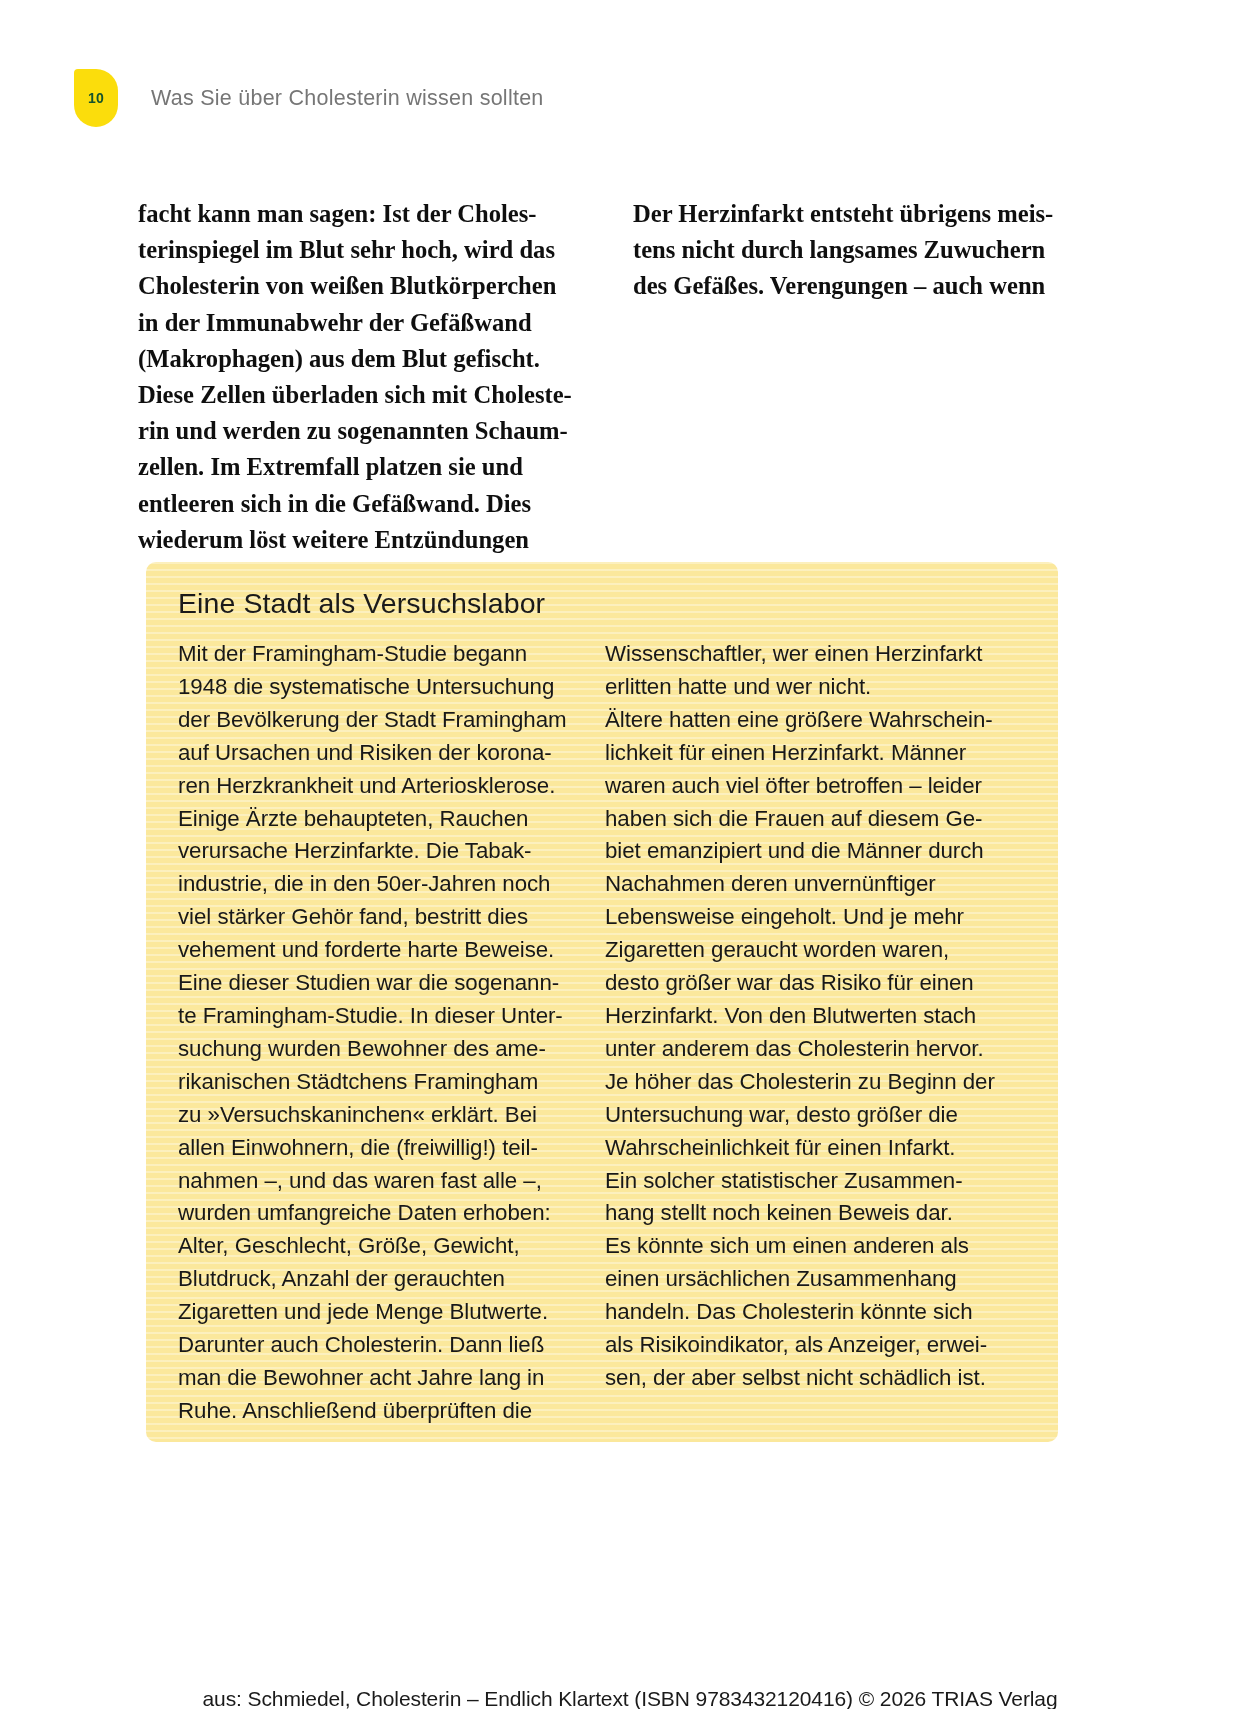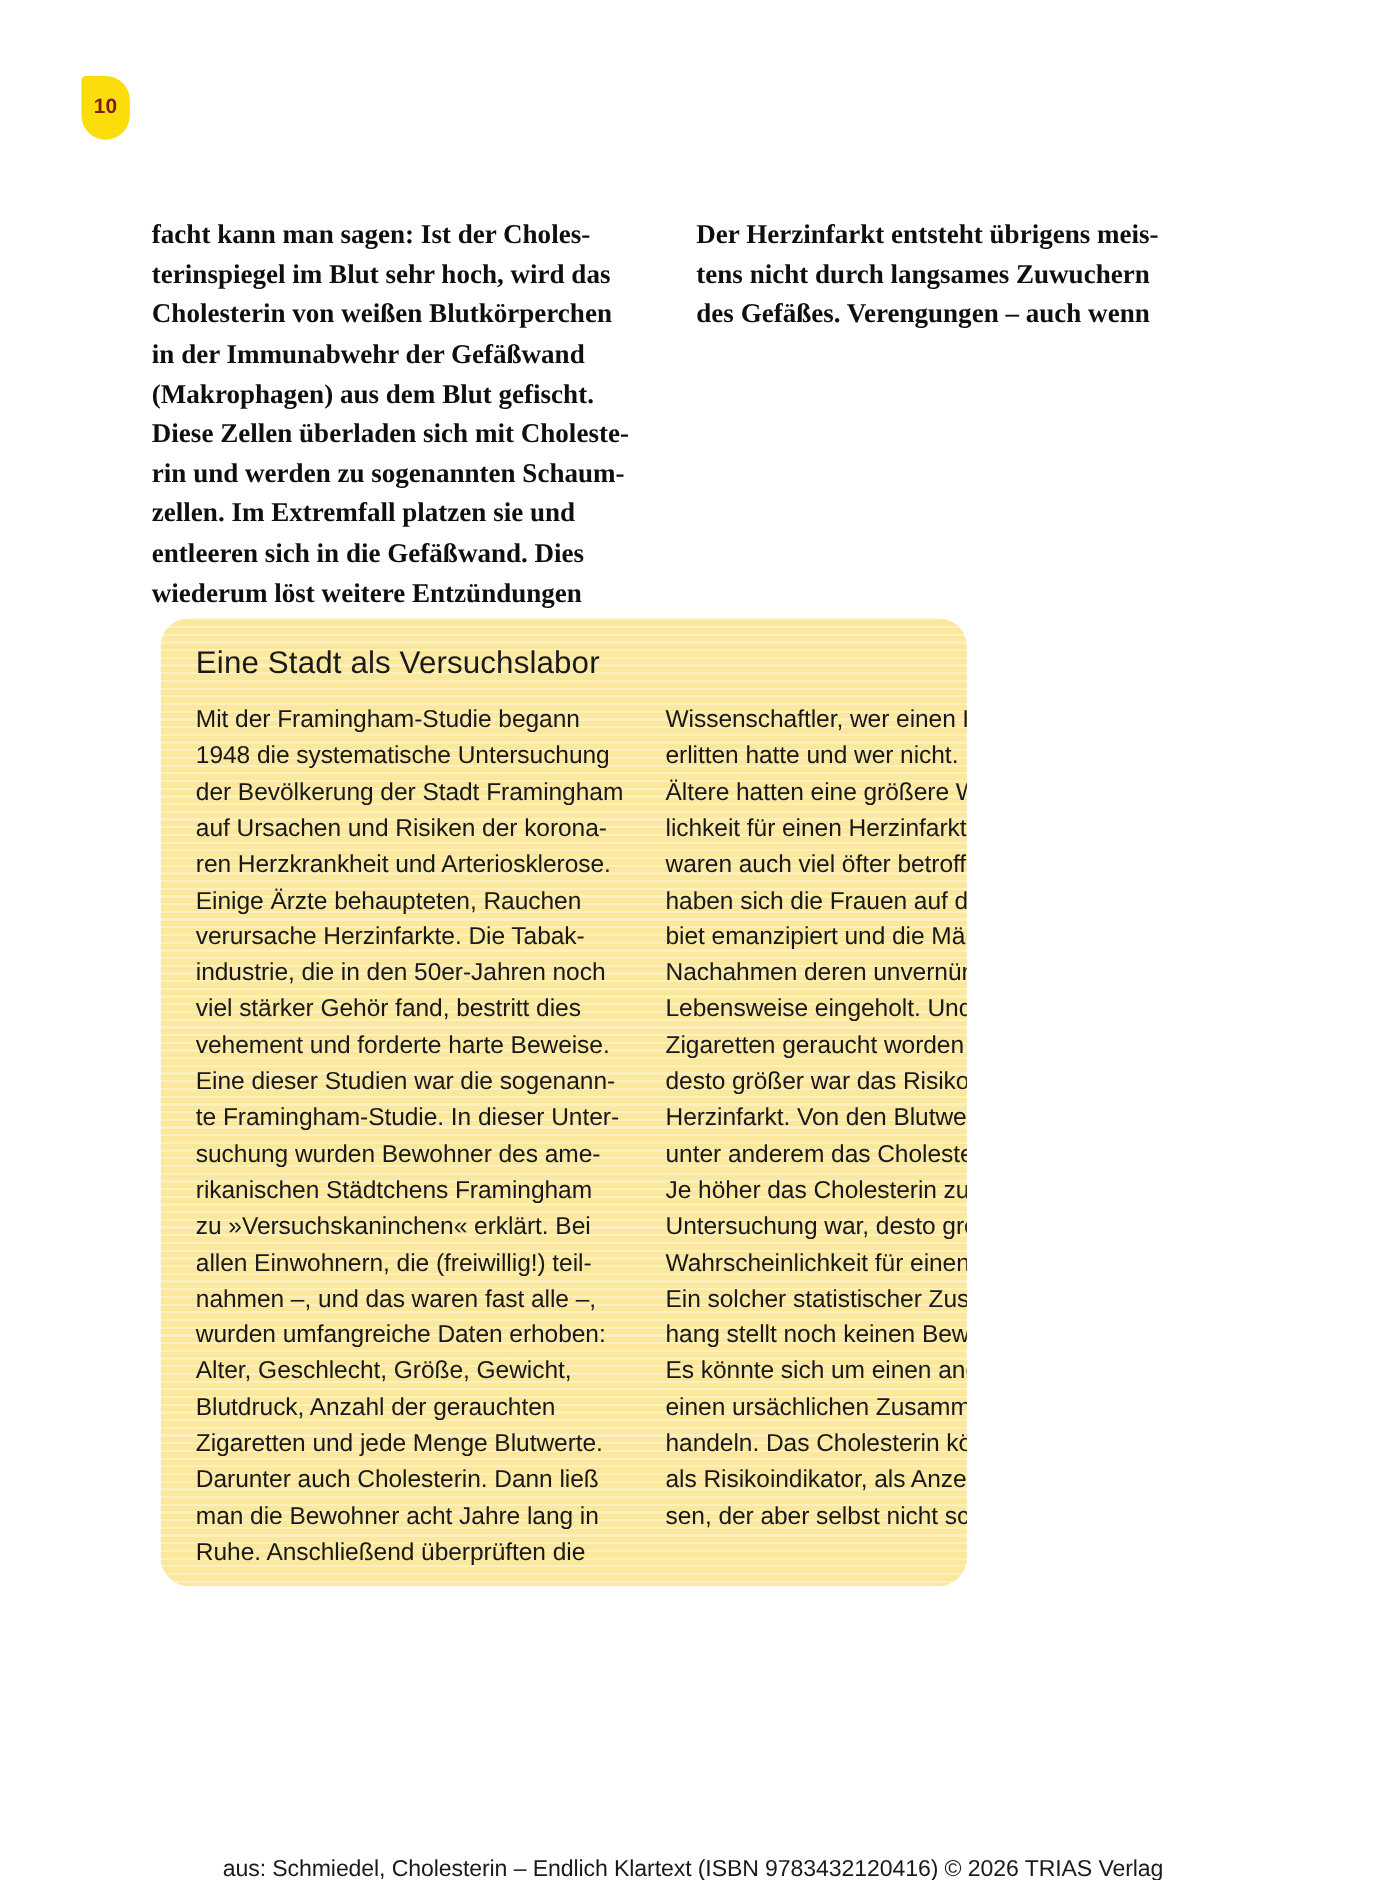--- a/index.html
+++ b/index.html
@@ -26,23 +26,23 @@
   }
   .page-badge {
     width: 44px;
     height: 58px;
     background: #fbdd0c;
     border-radius: 4px 22px 22px 22px;
     display: flex;
     align-items: center;
     justify-content: center;
     font-family: "Liberation Sans", sans-serif;
-    font-size: 19px;
+    font-size: 14px;
     font-weight: 600;
-    color: #7f1d1d;
+    color: #14532d;
     letter-spacing: 0.2px;
   }
   .runninghead-title {
     margin-left: 33px;
     font-family: "Liberation Sans", sans-serif;
     font-size: 21.5px;
     color: #767676;
     letter-spacing: 0.25px;
     white-space: nowrap;
   }
@@ -70,23 +70,23 @@
   }
   .body-col p + p {
     margin-top: 36.2px;
   }
 
   
   .infobox {
     position: absolute;
     left: 146px;
     top: 562px;
-    width: 733px;
+    width: 912px;
     height: 880px;
-    border-radius: 26px;
+    border-radius: 10px;
     background-color: #fbe89c;
     background-image: repeating-linear-gradient(
       to bottom,
       rgba(255,255,255,0.34) 0px,
       rgba(255,255,255,0.34) 2px,
       rgba(251,232,156,0) 2px,
       rgba(251,232,156,0) 7px
     );
     overflow: hidden;
   }
@@ -134,20 +134,21 @@
     letter-spacing: -0.1px;
   }
 </style>
 </head>
 <body>
 
 <div class="runninghead">
   <div class="page-badge">
     <span>10</span>
   </div>
+  <div class="runninghead-title">Was Sie über Cholesterin wissen sollten</div>
 </div>
 
 <div class="body-columns">
   <div class="body-col">
     <p>facht kann man sagen: Ist der Choles-
 terinspiegel im Blut sehr hoch, wird das
 Cholesterin von weißen Blutkörperchen
 in der Immunabwehr der Gefäßwand
 (Makrophagen) aus dem Blut gefischt.
 Diese Zellen überladen sich mit Choleste-

